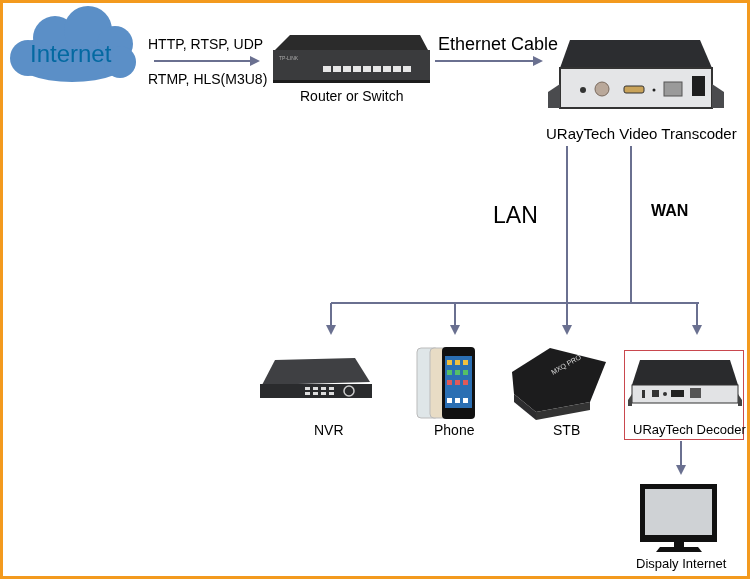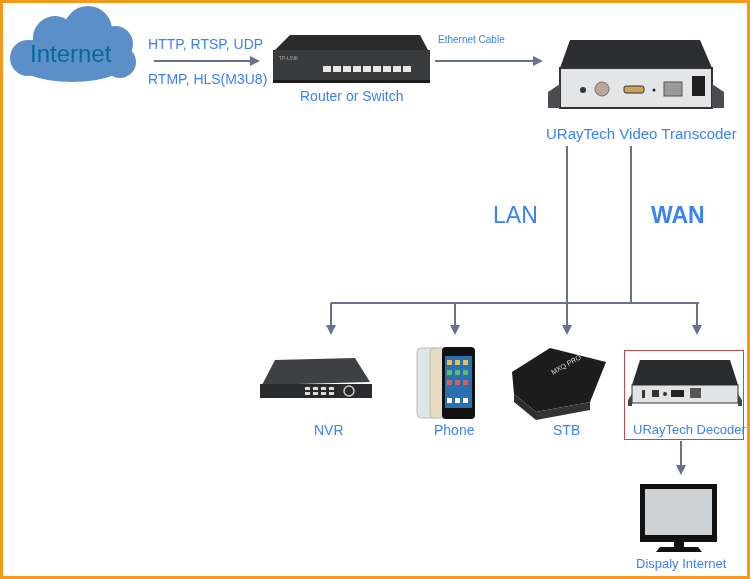--- a/index.html
+++ b/index.html
@@ -1,19 +1,19 @@
 <!DOCTYPE html>
 <html><head>
 <meta charset="utf-8">
 <style>
   html,body{margin:0;padding:0;}
   body{width:750px;height:579px;position:relative;background:#fff;font-family:"Liberation Sans",sans-serif;overflow:hidden;}
   .frame{position:absolute;left:0;top:0;width:744px;height:573px;border:3px solid #f39a1e;background:#fff;}
   .abs{position:absolute;}
-  .lbl{position:absolute;color:#3b82f6;font-family:"Liberation Sans",sans-serif;white-space:nowrap;}
+  .lbl{position:absolute;color:#000000;font-family:"Liberation Sans",sans-serif;white-space:nowrap;}
   svg{position:absolute;left:0;top:0;}
 </style>
 </head>
 <body>
 
 <div class="frame"></div>
 
 <svg width="750" height="579">
   <defs>
     <marker id="ah" markerWidth="10" markerHeight="10" refX="5" refY="5" orient="auto" markerUnits="userSpaceOnUse">
@@ -59,38 +59,38 @@
       <rect x="353" y="66" width="8" height="6"></rect>
     <rect x="363" y="66" width="8" height="6"></rect>
       <rect x="373" y="66" width="8" height="6"></rect>
     <rect x="383" y="66" width="8" height="6"></rect>
       <rect x="393" y="66" width="8" height="6"></rect>
     <rect x="403" y="66" width="8" height="6"></rect>
   </g>
 </svg>
 <div class="lbl" style="left:300px;top:88px;font-size:14px;">Router or Switch</div>
 
-<div class="lbl" style="left:438px;top:34px;font-size:10px;">Ethernet Cable</div>
+<div class="lbl" style="left:438px;top:34px;font-size:18px;">Ethernet Cable</div>
 
 <svg width="750" height="579">
   <polygon points="570,40 700,40 712,68 560,68" fill="#2c2d30"></polygon>
   <rect x="560" y="68" width="152" height="40" fill="#e4e5e7" stroke="#333" stroke-width="2"></rect>
   <polygon points="548,92 560,84 560,108 548,108" fill="#4a4b4e"></polygon>
   <polygon points="724,92 712,84 712,108 724,108" fill="#4a4b4e"></polygon>
   <circle cx="583" cy="90" r="3" fill="#333"></circle>
   <circle cx="602" cy="89" r="7" fill="#b9a89a" stroke="#7a6a5e"></circle>
   <rect x="624" y="86" width="20" height="7" rx="2" fill="#c9a35a" stroke="#333"></rect>
   <circle cx="654" cy="90" r="1.5" fill="#222"></circle>
   <rect x="664" y="82" width="18" height="14" fill="#9a9a9a" stroke="#555"></rect>
   <rect x="692" y="76" width="13" height="20" fill="#1e1e1e"></rect>
 </svg>
 <div class="lbl" style="left:546px;top:125px;font-size:15px;">URayTech Video Transcoder</div>
 
 <div class="lbl" style="left:493px;top:202px;font-size:23px;font-weight:normal;">LAN</div>
-<div class="lbl" style="left:651px;top:202px;font-size:23px;font-weight:bold;">WAN</div>
+<div class="lbl" style="left:651px;top:202px;font-size:16px;font-weight:bold;">WAN</div>
 
 <svg width="750" height="579">
   <polygon points="275,360 355,358 370,382 262,385" fill="#3f4043"></polygon>
   <rect x="260" y="384" width="112" height="14" fill="#2a2b2d"></rect>
   <g fill="#ddd">
     <rect x="305" y="387" width="5" height="3"></rect>
       <rect x="313" y="387" width="5" height="3"></rect>
     <rect x="321" y="387" width="5" height="3"></rect>
       <rect x="329" y="387" width="5" height="3"></rect>
     <rect x="305" y="392" width="5" height="3"></rect>

